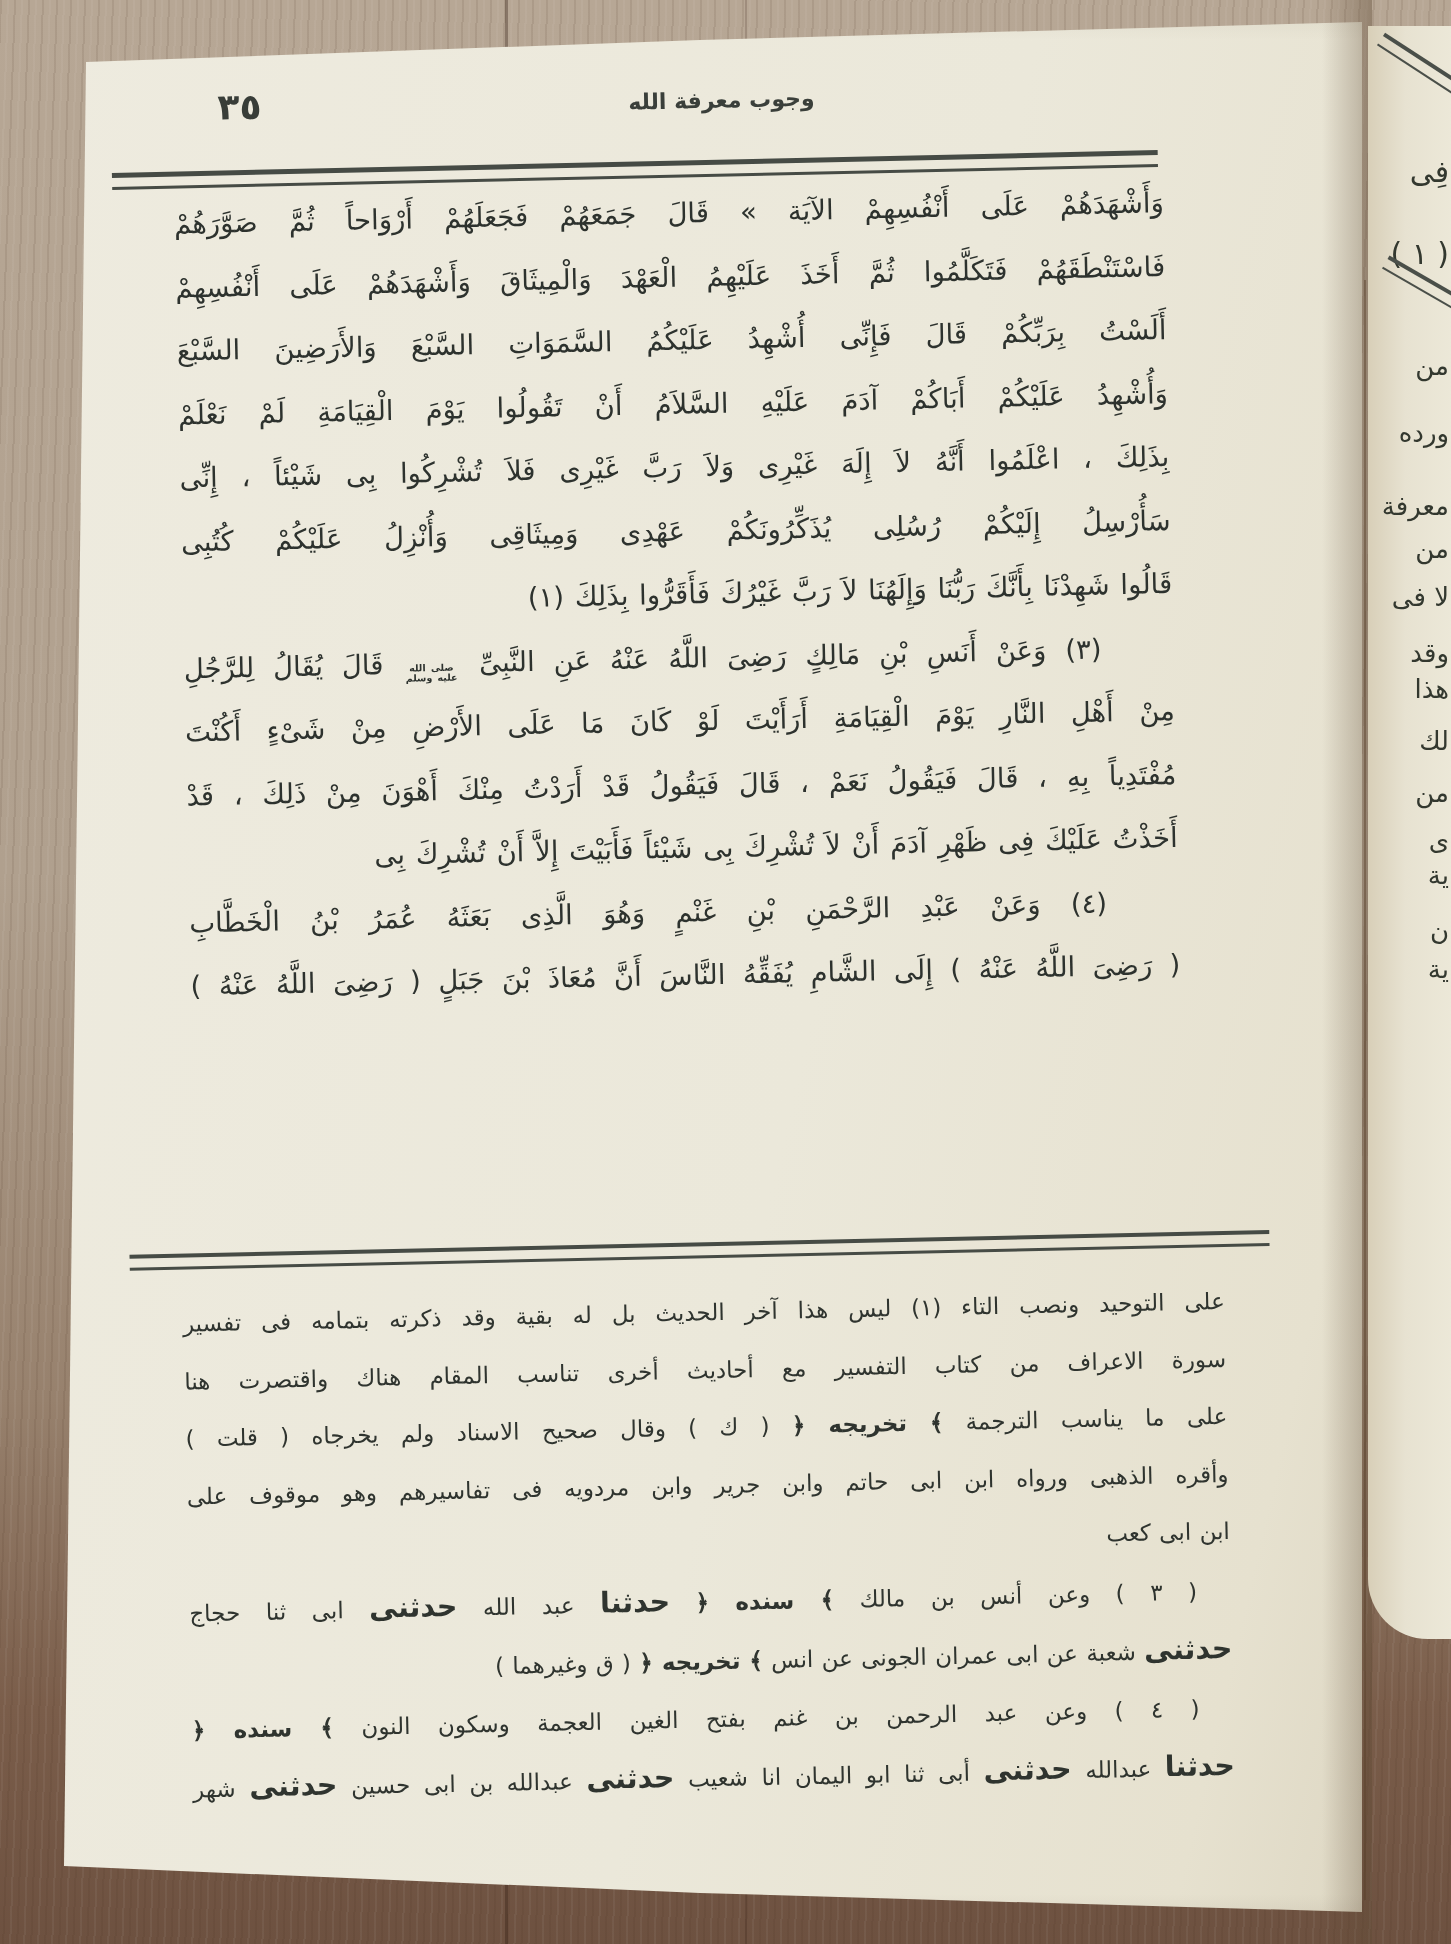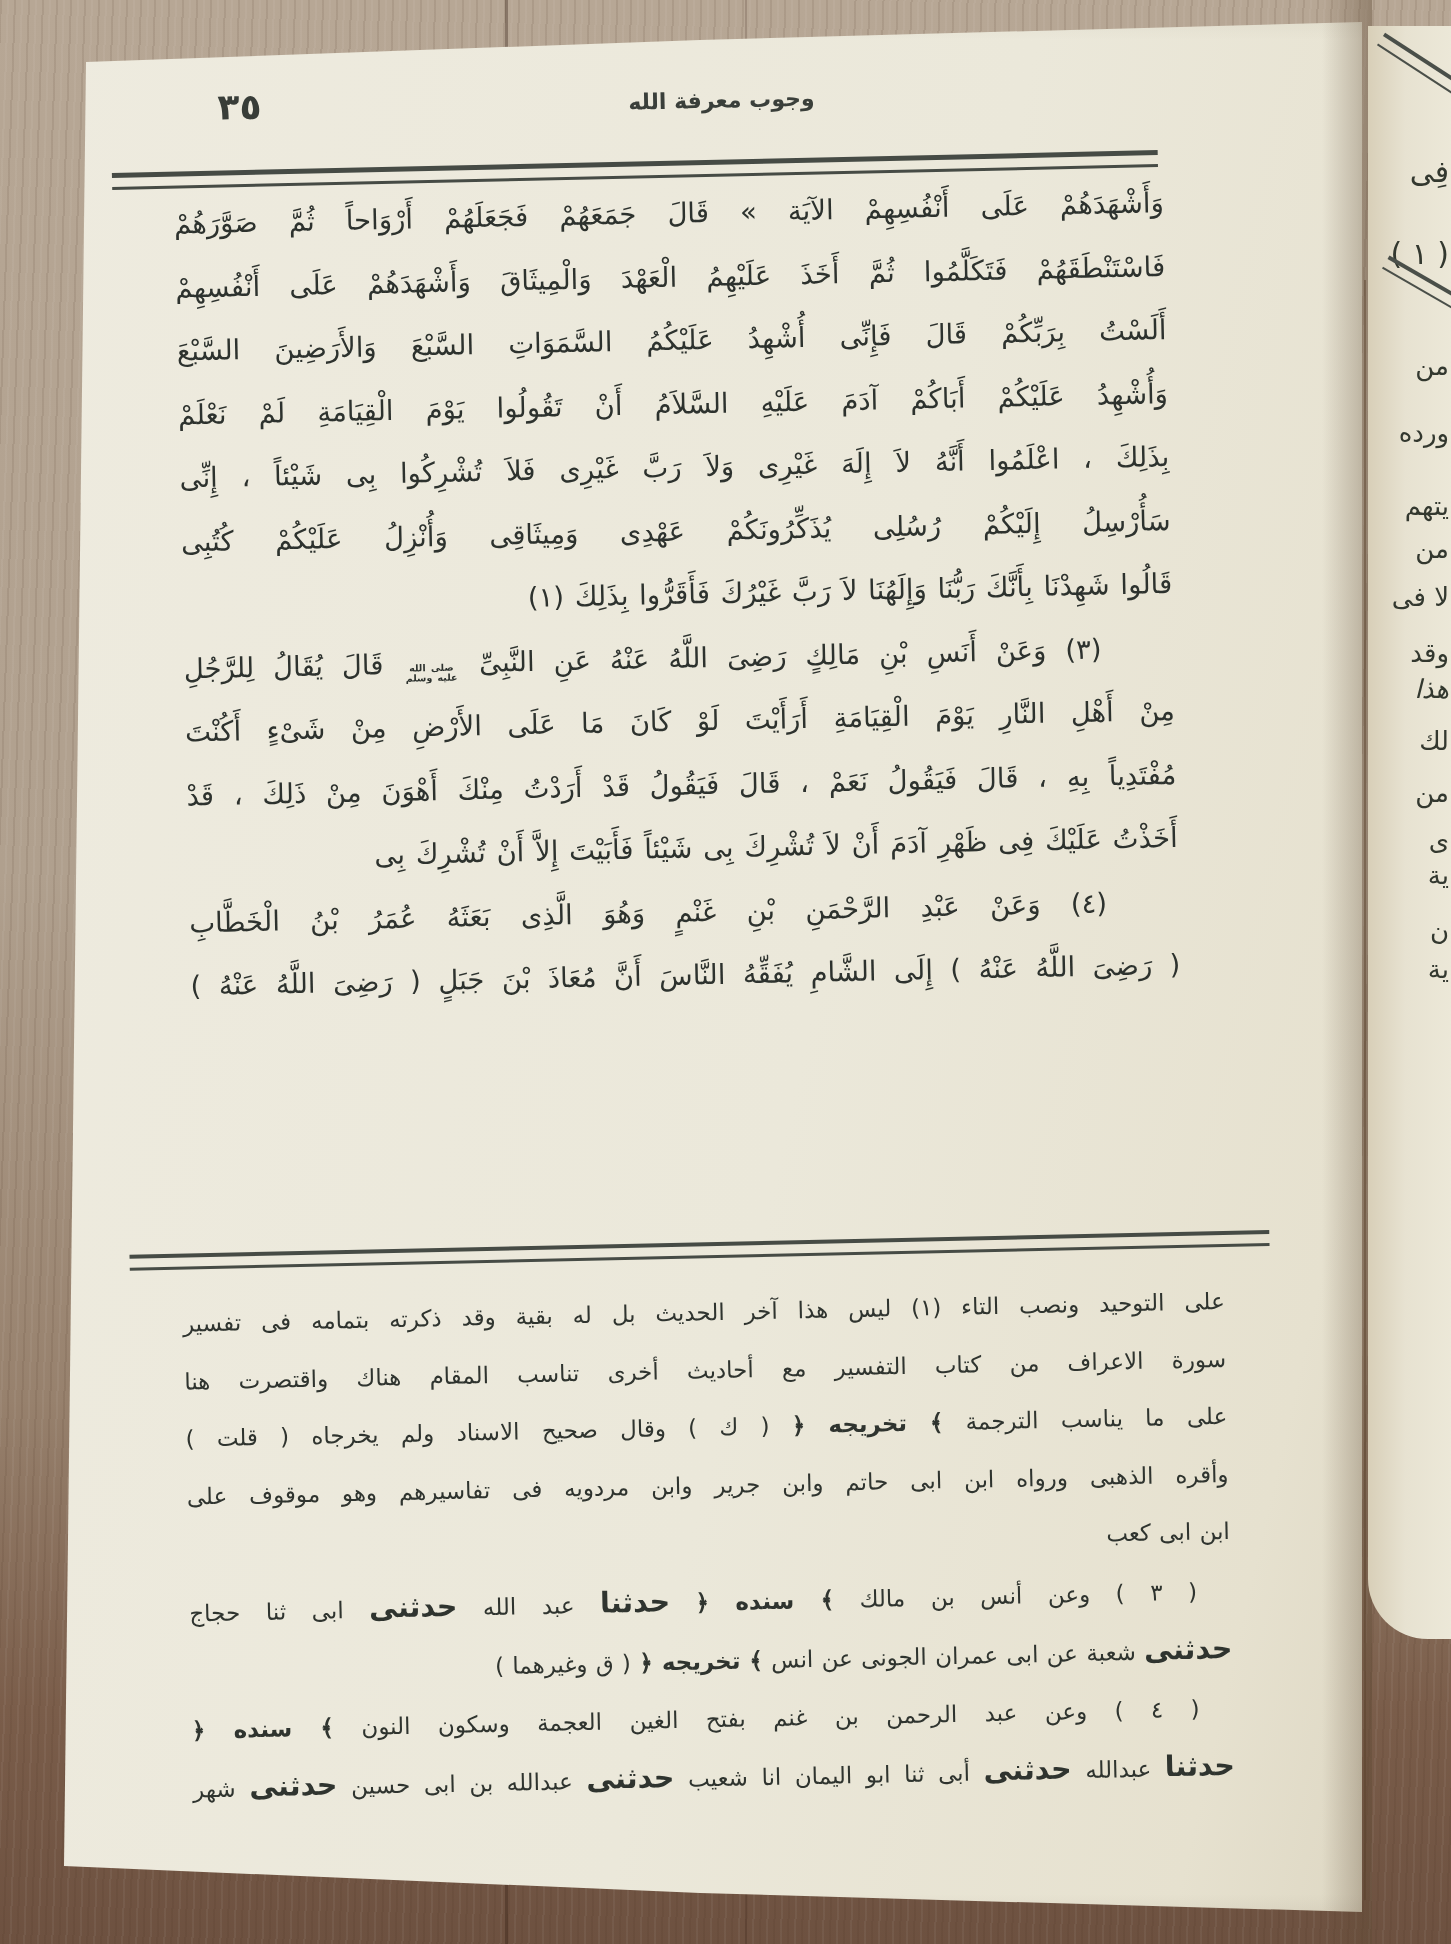--- a/index.html
+++ b/index.html
@@ -122,25 +122,25 @@
   </div>
 
   <div class="gutter"></div>
   <div class="crease"></div>
 
   <div class="fstrip" id="fragments">
       <span class="frag big" style="top: 128px;">فِى</span>
       <span class="frag big" style="top: 210px;">( ١ )</span>
       <span class="frag" style="top: 325px;">من</span>
       <span class="frag" style="top: 392px; text-align: right;">ورده</span>
-      <span class="frag" style="top: 465px;">يتهم</span>
+      <span class="frag" style="top: 465px;">معرفة</span>
       <span class="frag" style="top: 508px;">من</span>
       <span class="frag" style="top: 556px;">لا فى</span>
       <span class="frag" style="top: 612px;">وقد</span>
-      <span class="frag" style="top: 648px; font-style: italic;">هذا</span>
+      <span class="frag" style="top: 648px;">هذا</span>
       <span class="frag" style="top: 700px;">لك</span>
       <span class="frag" style="top: 752px;">من</span>
       <span class="frag" style="top: 800px;">ى</span>
       <span class="frag" style="top: 834px;">ية</span>
       <span class="frag" style="top: 890px;">ن</span>
       <span class="frag" style="top: 928px;">ية</span>
     </div>
   <div class="frule frule1"></div>
   <div class="frule frule2"></div>
 </div>

